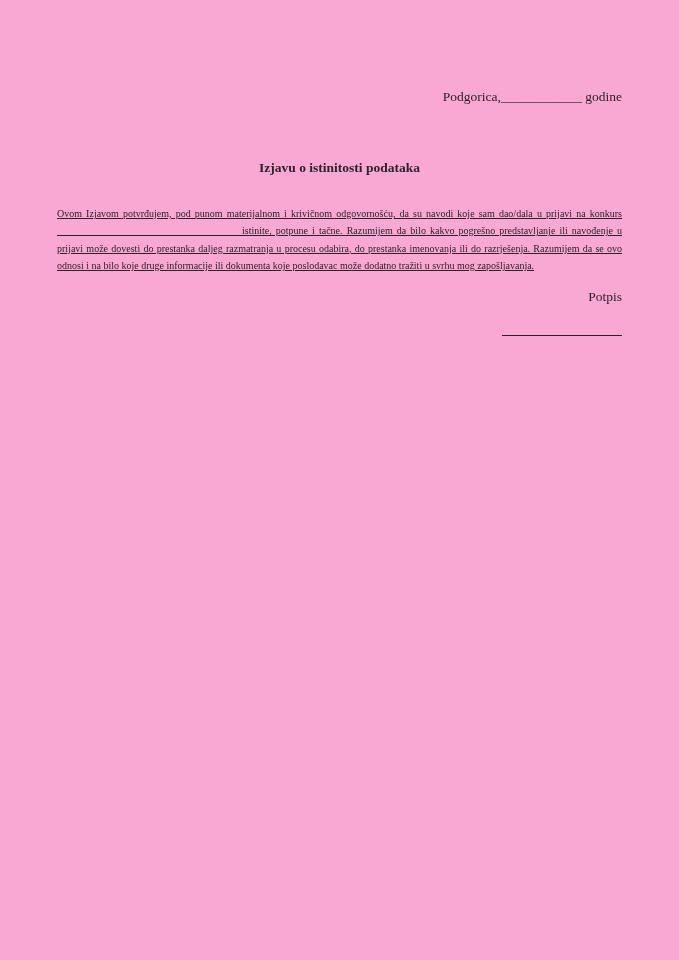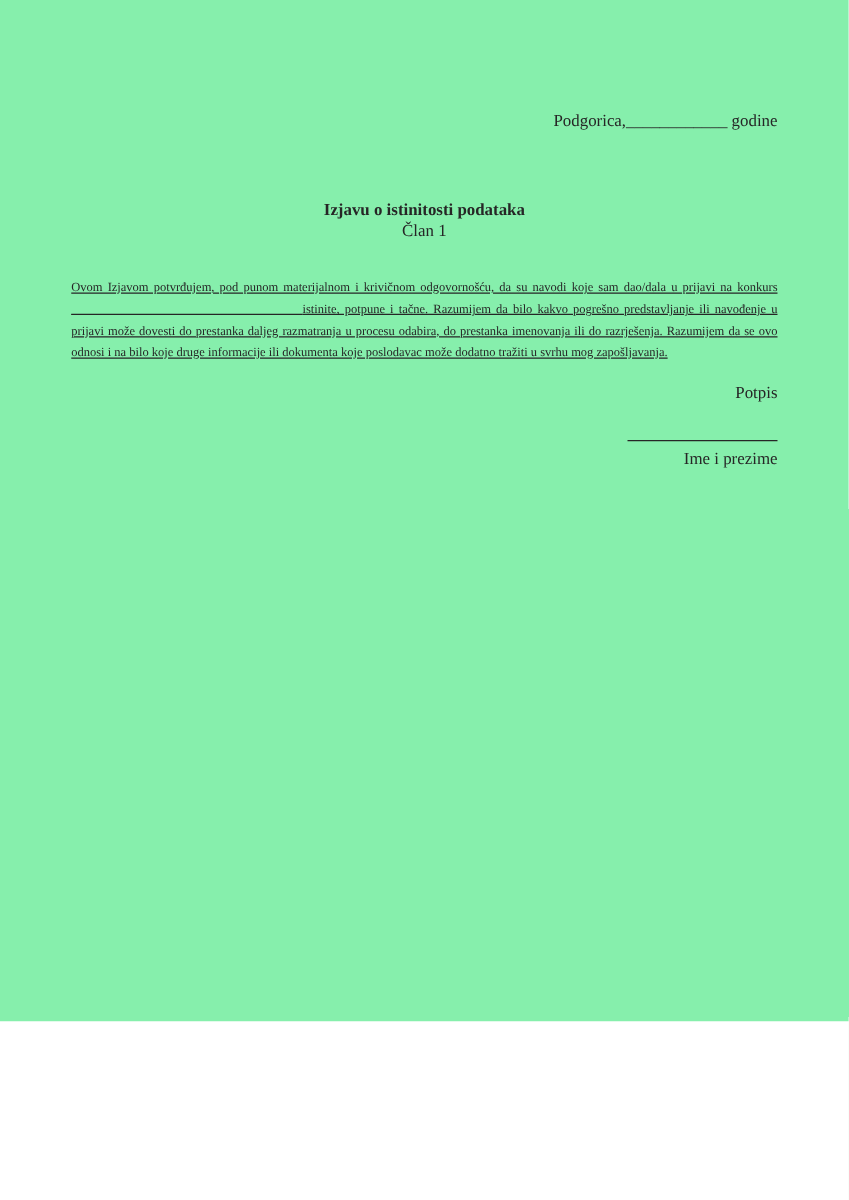--- a/index.html
+++ b/index.html
@@ -10,23 +10,23 @@
   body {
     width: 679px;
     height: 960px;
     font-family: "Liberation Serif", serif;
     color: #262626;
     overflow: hidden;
   }
   .page {
     box-sizing: border-box;
     width: 679px;
-    height: 817px;
+    height: 960px;
     padding: 88px 57px 0 57px;
-    background: #86efac;
+    background: #f9a8d4;
   }
   .date-line {
     text-align: right;
     font-size: 13.5px;
     line-height: 17px;
     white-space: nowrap;
   }
   .intro-line {
     margin-top: 16px;
     font-size: 13.5px;
@@ -76,24 +76,22 @@
 </head>
 <body>
 
 <div class="page">
 
   <div class="date-line"><span>Podgorica,</span><span>____________</span><span> godine</span></div>
 
 
   <div class="title-block">
     <div class="doc-title">Izjavu o istinitosti podataka</div>
-    <div class="doc-subtitle">Član 1</div>
   </div>
 
   <p class="body-paragraph"><span>Ovom Izjavom potvrđujem, pod punom materijalnom i krivičnom odgovornošću, da su navodi koje sam dao/dala u prijavi na konkurs </span><span>_____________________________________</span><span>istinite, potpune i tačne. Razumijem da bilo kakvo pogrešno predstavljanje ili navođenje u prijavi može dovesti do prestanka daljeg razmatranja u procesu odabira, do prestanka imenovanja ili do razrješenja. Razumijem da se ovo odnosi i na bilo koje druge informacije ili dokumenta koje poslodavac može dodatno tražiti u svrhu mog zapošljavanja.</span></p>
 
   <div class="sig-block">
     <div class="sig-label">Potpis</div>
     <div class="sig-line"></div>
-    <div class="sig-caption">Ime i prezime</div>
   </div>
 
 </div>
 
 </body></html>

